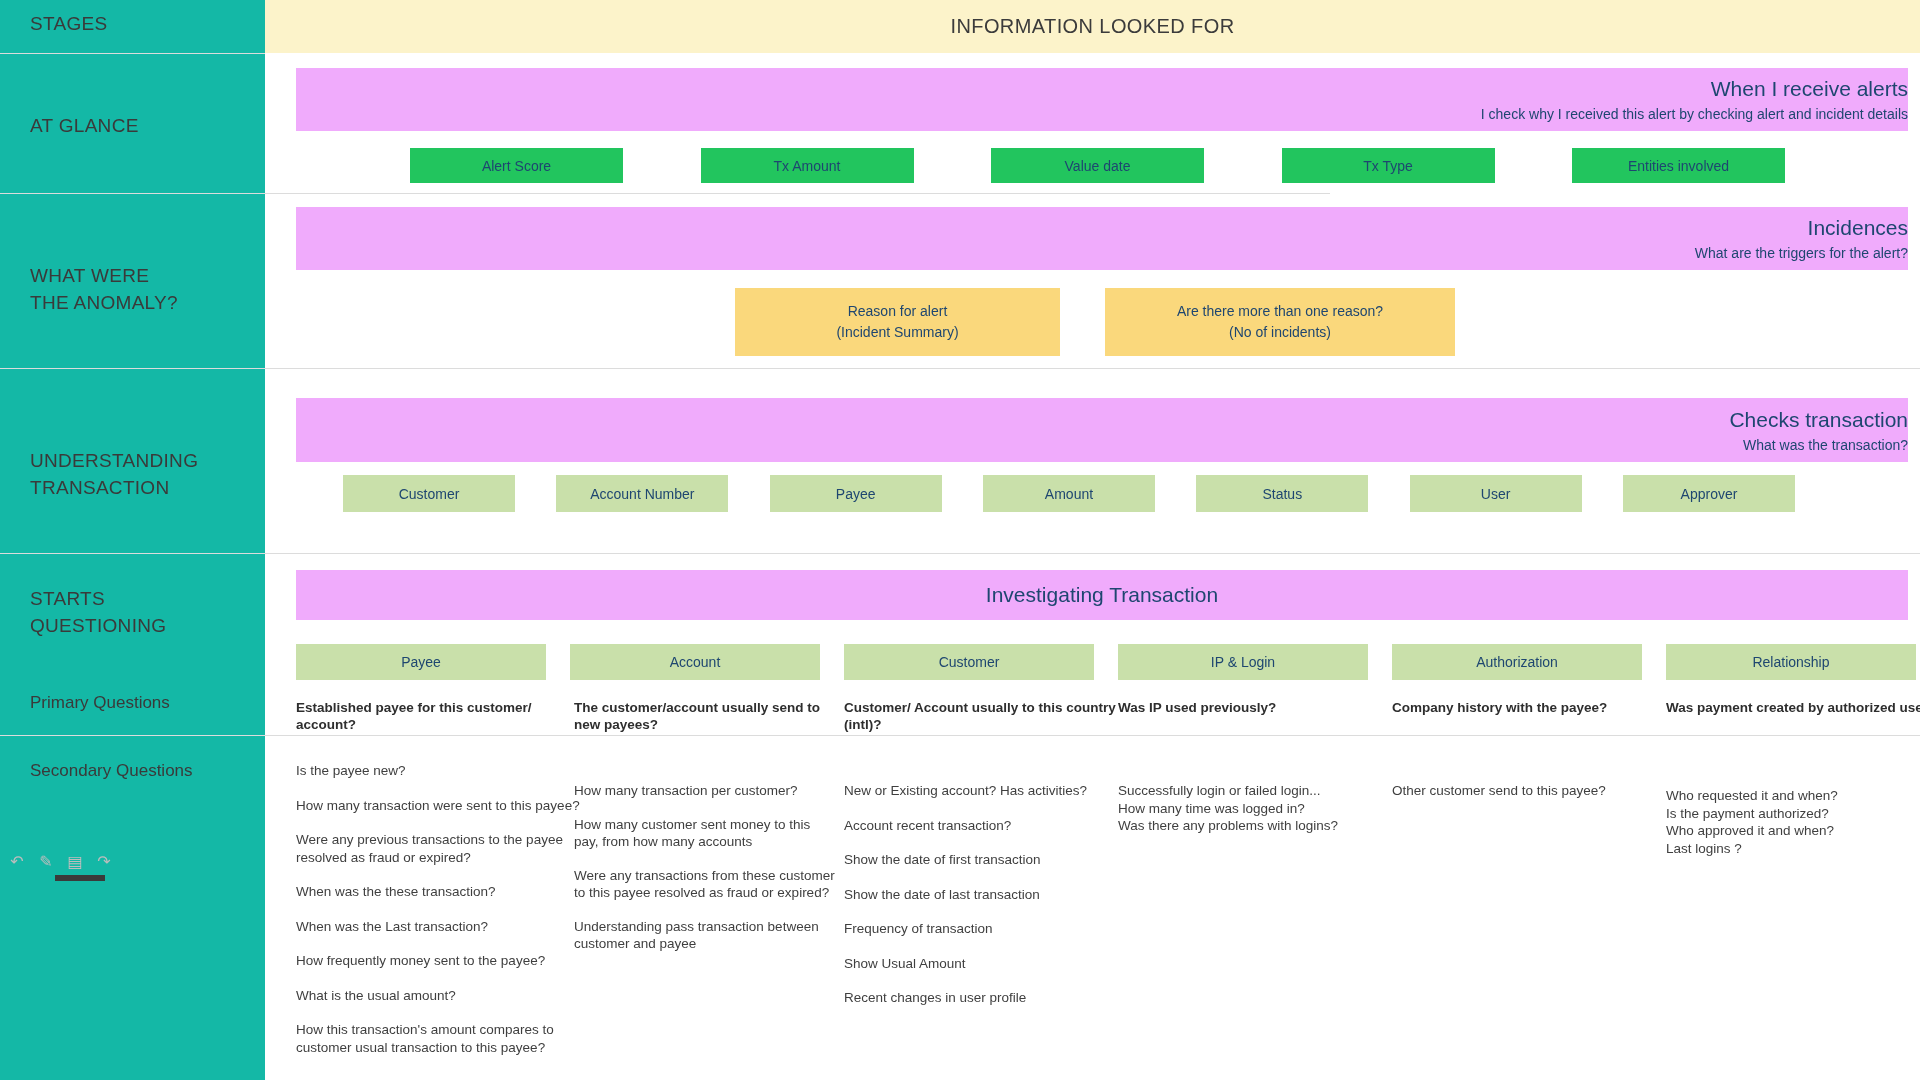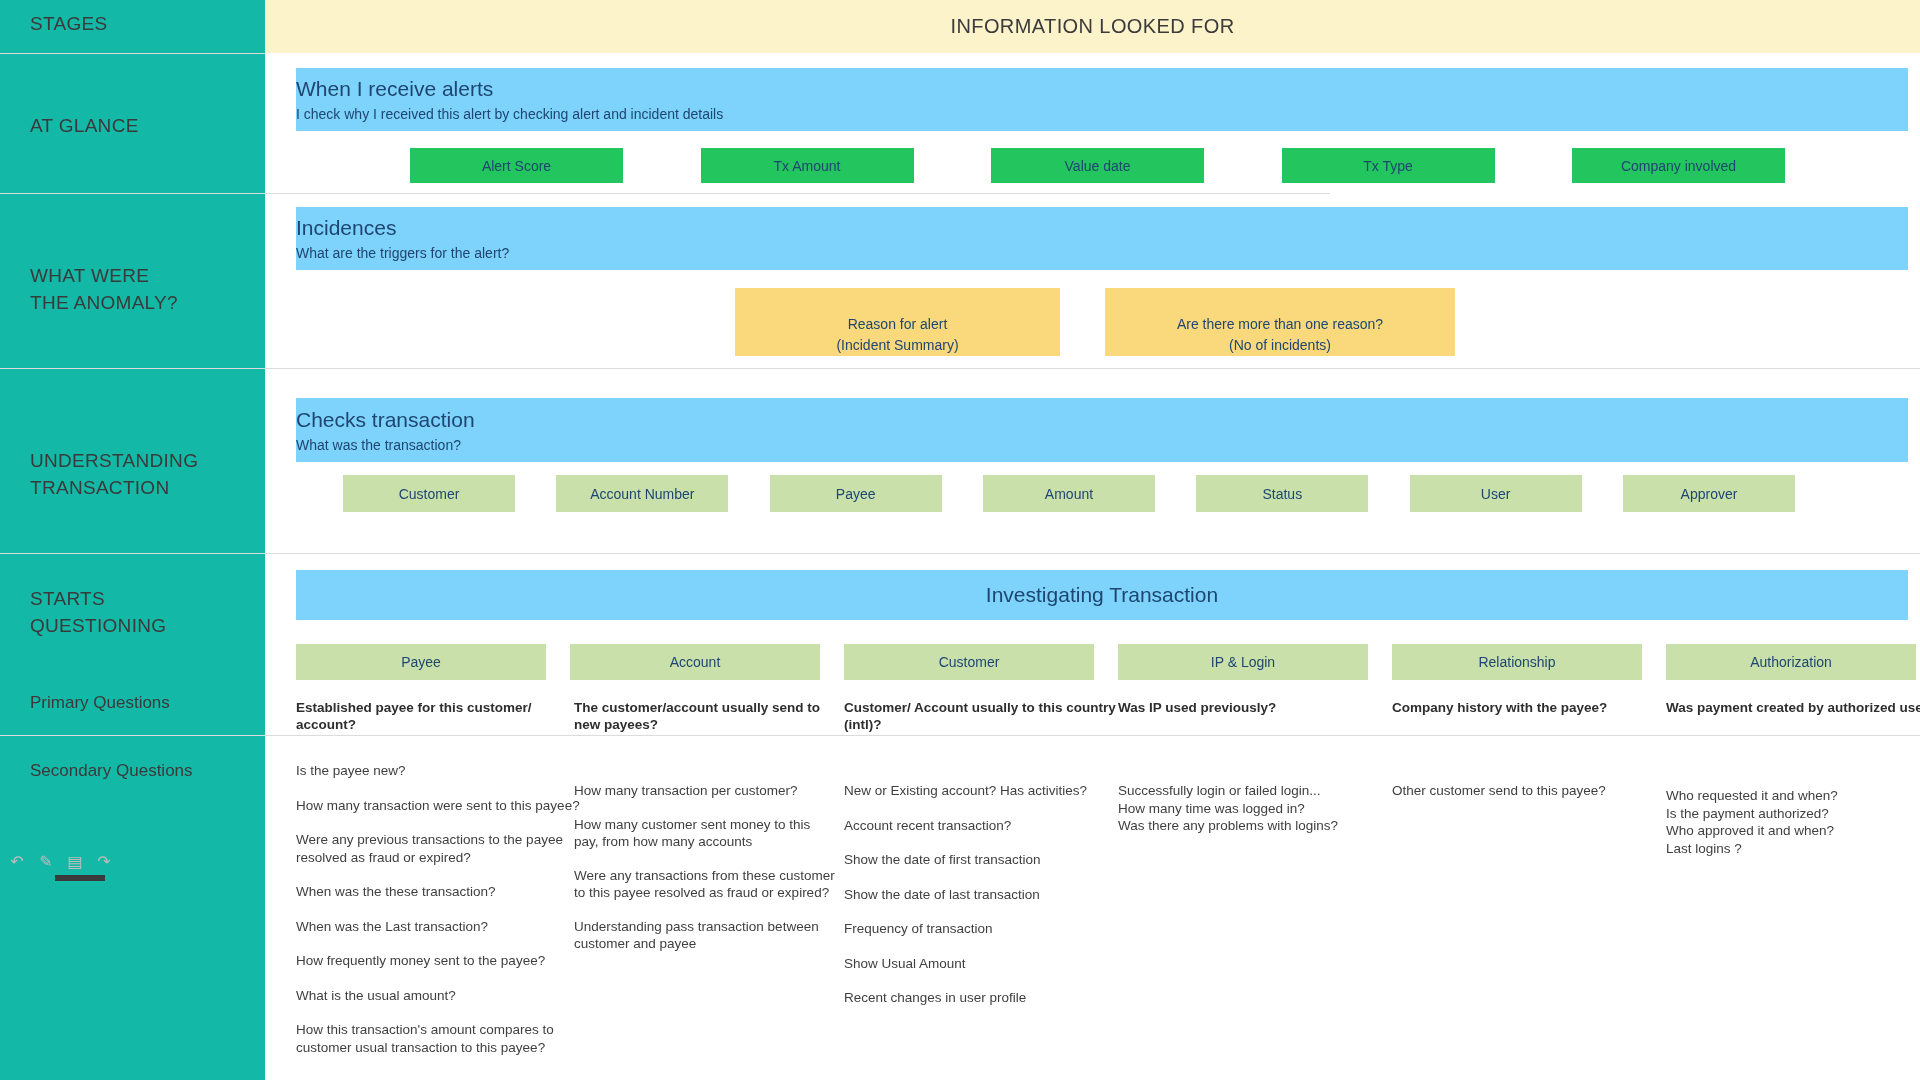--- a/index.html
+++ b/index.html
@@ -13,35 +13,35 @@
   .topband{position:absolute;left:265px;top:0;width:1655px;height:53px;background:#fcf3ca;
     display:flex;align-items:center;justify-content:center;}
   .topband .t{font-size:20px;color:#3b3b3b;letter-spacing:.4px;}
   .hr{position:absolute;height:1px;background:#dcdcdc;}
   
   .side-label{position:absolute;left:30px;color:#3a3a3a;}
   .side-label .ln{white-space:nowrap;}
   .side-big{font-size:19px;line-height:27px;letter-spacing:.3px;}
   .side-small{font-size:17px;line-height:22px;}
   
-  .banner{position:absolute;left:296px;width:1612px;background:#7dd3fc;color:#1e4670;text-align:left;}
+  .banner{position:absolute;left:296px;width:1612px;background:#f0abfc;color:#1e4670;text-align:right;}
   .b-title{font-size:21px;font-weight:500;}
   .b-sub{font-size:14px;margin-top:5px;}
   
   .noterow{position:absolute;display:flex;justify-content:space-between;}
   .note{background:#22c55e;color:#1e4670;display:flex;align-items:center;justify-content:center;
     font-size:14px;text-align:center;}
   .row-blue{left:410px;top:148px;width:1375px;height:35px;}
   .row-blue .note{width:213px;}
   .row-green1{left:343px;top:475px;width:1452px;height:37px;}
   .row-green1 .note{width:172px;background:#c9e0aa;}
   .row-green2{left:296px;top:644px;width:1620px;height:36px;}
   .row-green2 .note{width:250px;background:#c9e0aa;}
   .ybox{position:absolute;top:288px;height:68px;background:#fad87c;color:#1e4670;font-size:14px;
-    display:flex;flex-direction:column;align-items:center;justify-content:flex-end;text-align:center;}
+    display:flex;flex-direction:column;align-items:center;justify-content:center;text-align:center;}
   .ybox .ln{line-height:21px;white-space:nowrap;}
   .ybox1{left:735px;width:325px;}
   .ybox2{left:1105px;width:350px;}
   
   .pq,.sq{position:absolute;color:#3f3f3f;font-size:13.5px;}
   .pq{top:700px;font-weight:bold;color:#2e2e2e;}
   .pq .ln{line-height:16.5px;white-space:nowrap;}
   .sq .ln{line-height:17.5px;white-space:nowrap;}
   .c1{left:296px;} .c2{left:574px;} .c3{left:844px;} .c4{left:1118px;} .c5{left:1392px;} .c6{left:1666px;}
   .sq.c1{top:762px;} .sq.c2{top:782px;} .sq.c3{top:782px;} .sq.c4{top:782px;} .sq.c5{top:782px;} .sq.c6{top:787px;}
@@ -104,21 +104,21 @@
     <div class="note blue">
       <span>Tx Amount</span>
     </div>
     <div class="note blue">
       <span>Value date</span>
     </div>
     <div class="note blue">
       <span>Tx Type</span>
     </div>
     <div class="note blue">
-      <span>Company involved</span>
+      <span>Entities involved</span>
     </div>
   </div>
 
 <div class="banner" style="top:207px;height:63px;">
   <div class="b-title" style="padding-top:9px;">Incidences</div>
   <div class="b-sub">What are the triggers for the alert?</div>
 </div>
 <div class="ybox ybox1">
     <div class="ln">Reason for alert</div>
     <div class="ln">(Incident Summary)</div>
@@ -166,24 +166,24 @@
     <div class="note green">
       <span>Account</span>
     </div>
     <div class="note green">
       <span>Customer</span>
     </div>
     <div class="note green">
       <span>IP &amp; Login</span>
     </div>
     <div class="note green">
+      <span>Authorization</span>
+    </div>
+    <div class="note green">
       <span>Relationship</span>
-    </div>
-    <div class="note green">
-      <span>Authorization</span>
     </div>
   </div>
 
 <div class="pq c1">
     <div class="ln">Established payee for this customer/</div>
     <div class="ln">account?</div>
   </div>
 <div class="pq c2">
     <div class="ln">The customer/account usually send to</div>
     <div class="ln">new payees?</div>

